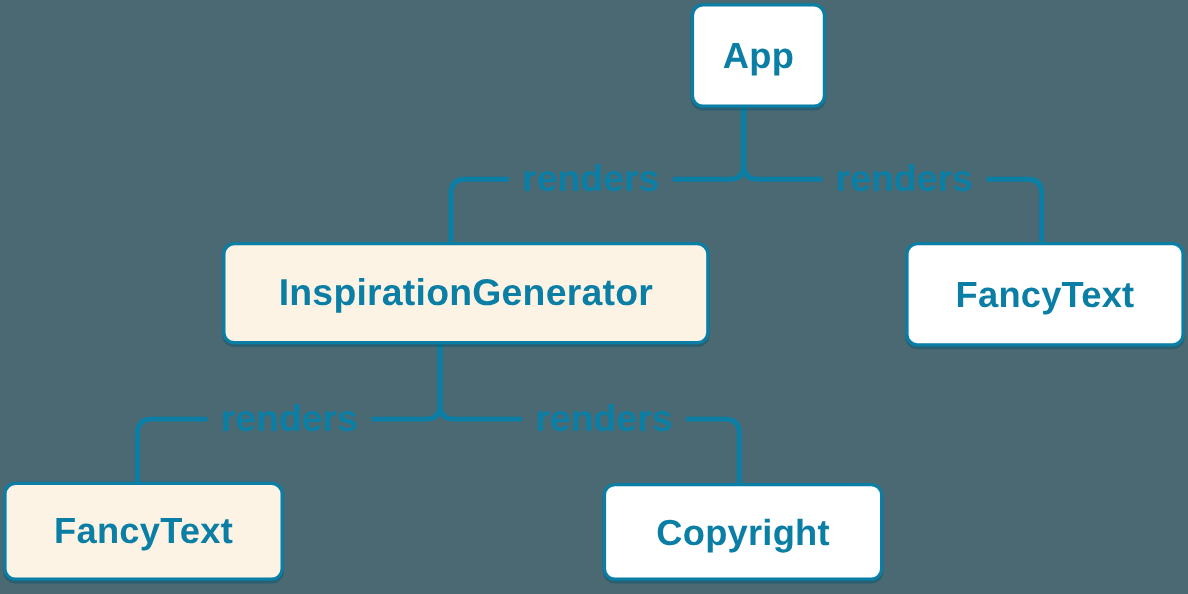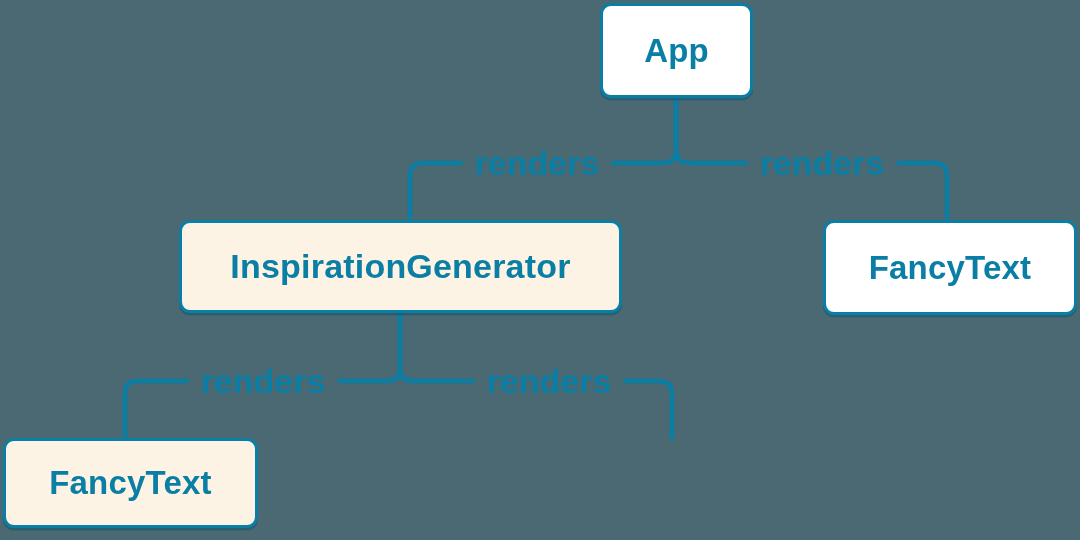--- a/index.html
+++ b/index.html
@@ -42,22 +42,22 @@
     box-shadow:0 2.5px 0 rgba(6,84,110,0.45);
     color:var(--accent);
     font-size:33px;
     font-weight:700;
     letter-spacing:0.2px;
     box-sizing:border-box;
   }
   .node.white{background:var(--white);}
   .node.cream{background:var(--cream);}
 
-  .node-app          {left:600px; top:3px;   width:153px; height:95px;}
-  .node-ig           {left:179px; top:220px; width:443px; height:93px; font-size:34px;}
+  .node-app          {left:628px; top:3px;   width:123px; height:95px;}
+  .node-ig           {left:202px; top:220px; width:443px; height:93px; font-size:34px;}
   .node-fancy-right  {left:823px; top:220px; width:254px; height:95px;}
   .node-fancy-left   {left:3px;   top:438px; width:255px; height:90px;}
   .node-copyright    {left:548px; top:439px; width:255px; height:89px;}
 
   .edge-label{
     position:absolute;
     transform:translate(-50%,-50%);
     background:var(--bg);
     color:var(--accent);
     font-size:34px;
@@ -97,14 +97,17 @@
   </div>
 
   <div class="node white node-fancy-right">
     <span>FancyText</span>
   </div>
 
   <div class="node cream node-fancy-left">
     <span>FancyText</span>
   </div>
 
+  <div class="node white node-copyright">
+    <span>Copyright</span>
+  </div>
 
 </div>
 
 </body></html>

